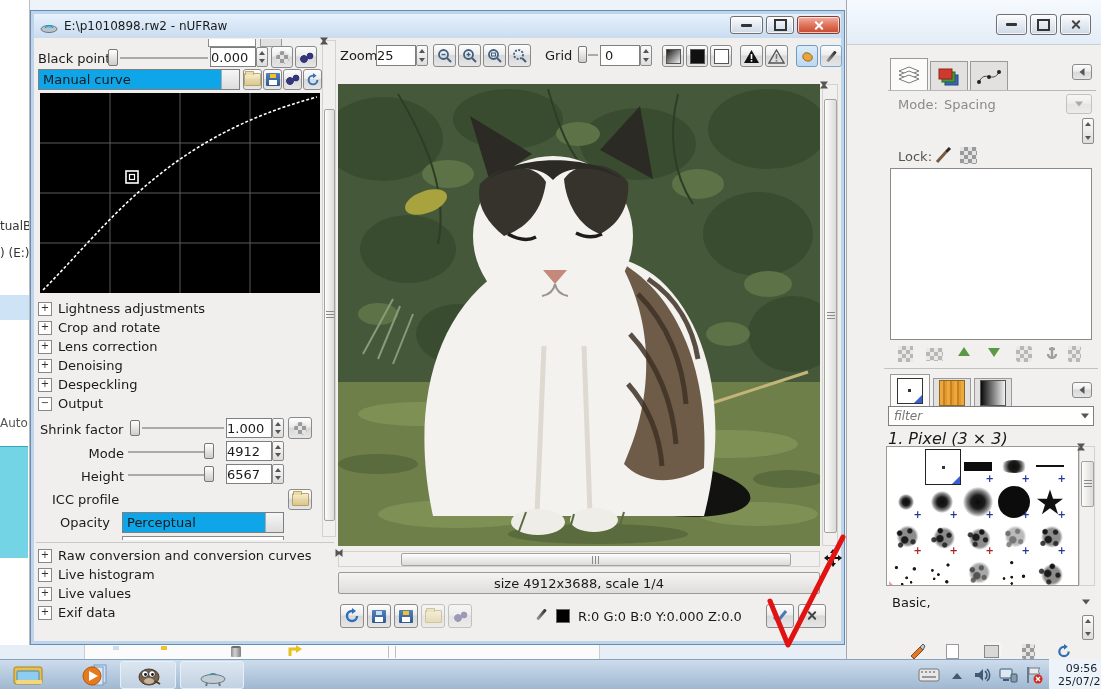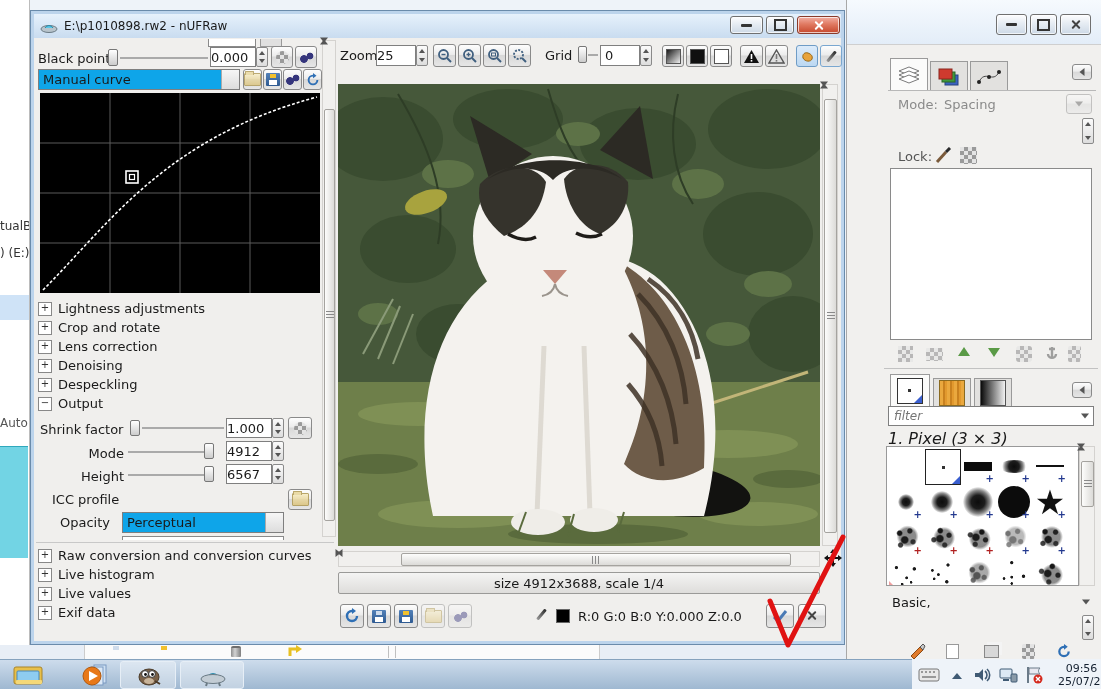--- a/index.html
+++ b/index.html
@@ -671,21 +671,21 @@
 
   <div class="abs btn" style="left:766px;top:604px;width:28px;height:24px">
       <svg width="16" height="14" viewBox="0 0 16 14">
         <path d="M2 8 L6 12 L14 2" stroke="#4a7ab5" stroke-width="3" fill="none"></path>
       </svg>
     </div>
   <div class="abs btn" style="left:798px;top:604px;width:28px;height:24px">
       <span class="xmark" style="width:13px;height:13px"></span>
     </div>
 
-  <div class="abs" style="left:0;top:659px;width:912px;height:30px;background:linear-gradient(#cddcec,#9fb8d1);border-top:1px solid #85a2be">
+  <div class="abs" style="left:0;top:659px;width:1049px;height:30px;background:linear-gradient(#cddcec,#9fb8d1);border-top:1px solid #85a2be">
     <svg class="abs" style="left:12px;top:4px" width="34px" height="22" viewBox="0 0 34 22">
       <rect x="2" y="3" width="28" height="17" rx="2" fill="#e8c04a" stroke="#a8842a"></rect>
       <rect x="5" y="7" width="22" height="12" rx="1" fill="#8eccf0" stroke="#4a88b8"></rect>
       <rect x="4" y="16" width="26" height="4" rx="1" fill="#f4d878"></rect>
     </svg>
     <svg class="abs" style="left:80px;top:3px" width="30" height="24" viewBox="0 0 30 24">
       <rect x="14" y="2" width="12" height="18" fill="#cfe0f2" stroke="#7a9ac2"></rect>
         <rect x="11" y="4" width="12" height="18" fill="#dbe8f6" stroke="#7a9ac2"></rect>
       <circle cx="12" cy="13" r="9" fill="#e87818" stroke="#b05a10"></circle>
         <path d="M9 8 L18 13 L9 18 Z" fill="#fff"></path>

